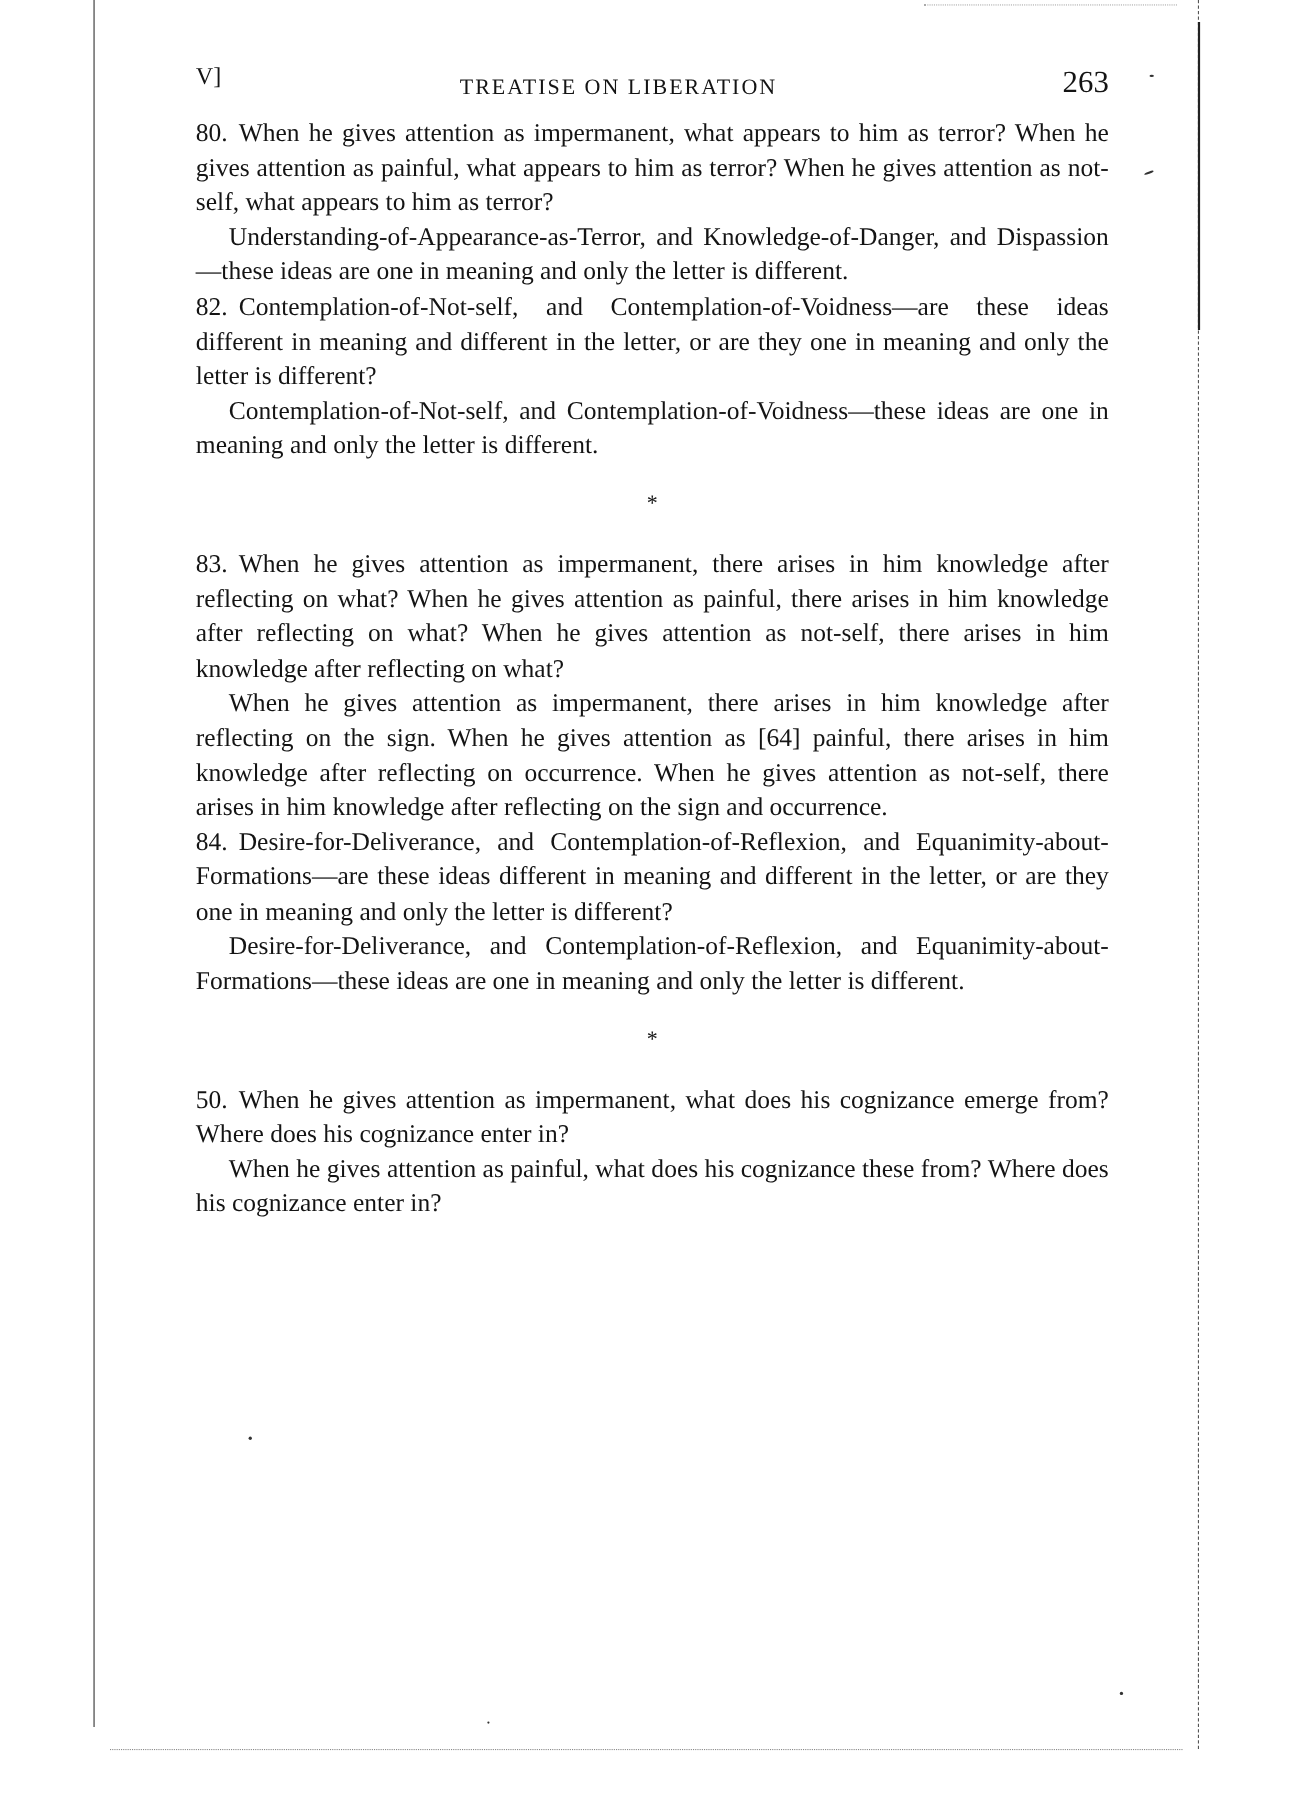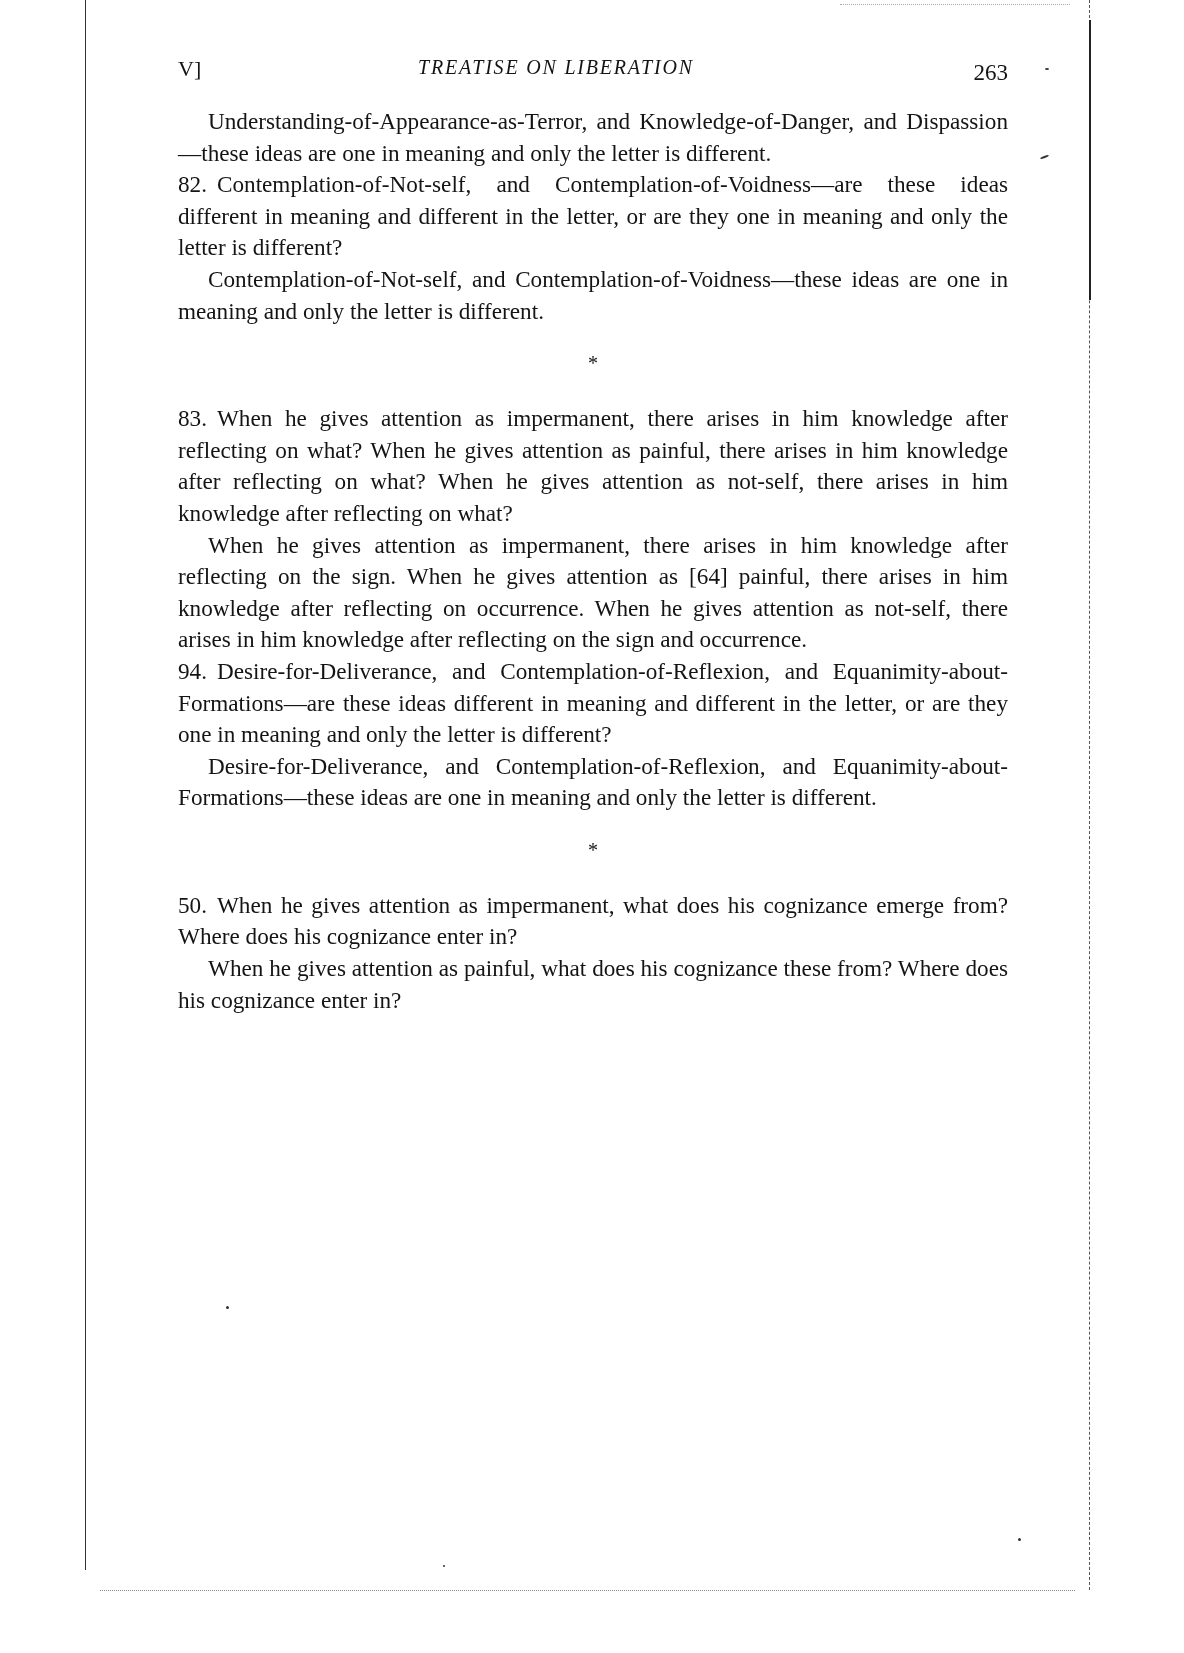--- a/index.html
+++ b/index.html
@@ -67,30 +67,29 @@
     font-size: 22px;
   }
   .rh-chapter {
     position: absolute;
     left: 0;
     top: 0;
   }
   .rh-title {
     position: absolute;
     left: 240px;
-    top: 0;
+    top: 12px;
     letter-spacing: 1.8px;
     font-size: 20px;
-    font-style: italic;
   }
   .rh-page {
     position: absolute;
     right: 0;
     top: 4px;
-    font-size: 23px;
+    font-size: 28px;
   }
   .body-text {
     font-size: 23.2px;
     line-height: 31.6px;
     text-align: justify;
     margin-top: 10px;
   }
   .para {
     margin: 0;
   }
@@ -125,32 +124,33 @@
 
 <div class="page">
   <div class="running-head">
     <span class="rh-chapter">V]</span>
     <span class="rh-title">TREATISE ON LIBERATION</span>
     <span class="rh-page">263</span>
   </div>
 
   <div class="body-text">
 
+    <p class="para question"><span class="num">80.</span><span>When he gives attention as impermanent, what appears to him as terror? When he gives attention as painful, what appears to him as terror? When he gives attention as not-self, what appears to him as terror?</span></p>
 
     <p class="para answer">Understanding-of-Appearance-as-Terror, and Knowledge-of-Danger, and Dispassion—these ideas are one in meaning and only the letter is different.</p>
 
     <p class="para question"><span class="num">82.</span><span>Contemplation-of-Not-self, and Contemplation-of-Voidness—are these ideas different in meaning and different in the letter, or are they one in meaning and only the letter is different?</span></p>
     <p class="para answer">Contemplation-of-Not-self, and Contemplation-of-Voidness—these ideas are one in meaning and only the letter is different.</p>
 
     <div class="separator">*</div>
 
     <p class="para question"><span class="num">83.</span><span>When he gives attention as impermanent, there arises in him knowledge after reflecting on what? When he gives attention as painful, there arises in him knowledge after reflecting on what? When he gives attention as not-self, there arises in him knowledge after reflecting on what?</span></p>
     <p class="para answer">When he gives attention as impermanent, there arises in him knowledge after reflecting on the sign. When he gives attention as [64] painful, there arises in him knowledge after reflecting on occurrence. When he gives attention as not-self, there arises in him knowledge after reflecting on the sign and occurrence.</p>
 
-    <p class="para question"><span class="num">94.</span><span>Desire-for-Deliverance, and Contemplation-of-Reflexion, and Equanimity-about-Formations—are these ideas different in meaning and different in the letter, or are they one in meaning and only the letter is different?</span></p>
+    <p class="para question"><span class="num">84.</span><span>Desire-for-Deliverance, and Contemplation-of-Reflexion, and Equanimity-about-Formations—are these ideas different in meaning and different in the letter, or are they one in meaning and only the letter is different?</span></p>
     <p class="para answer">Desire-for-Deliverance, and Contemplation-of-Reflexion, and Equanimity-about-Formations—these ideas are one in meaning and only the letter is different.</p>
 
     <div class="separator">*</div>
 
     <p class="para question"><span class="num">50.</span><span>When he gives attention as impermanent, what does his cognizance emerge from? Where does his cognizance enter in?</span></p>
     <p class="para answer">When he gives attention as painful, what does his cognizance these from? Where does his cognizance enter in?</p>
   </div>
 </div>
 
 <div class="speck" style="left:1045px;top:68px;width:4px;height:2px;"></div>

